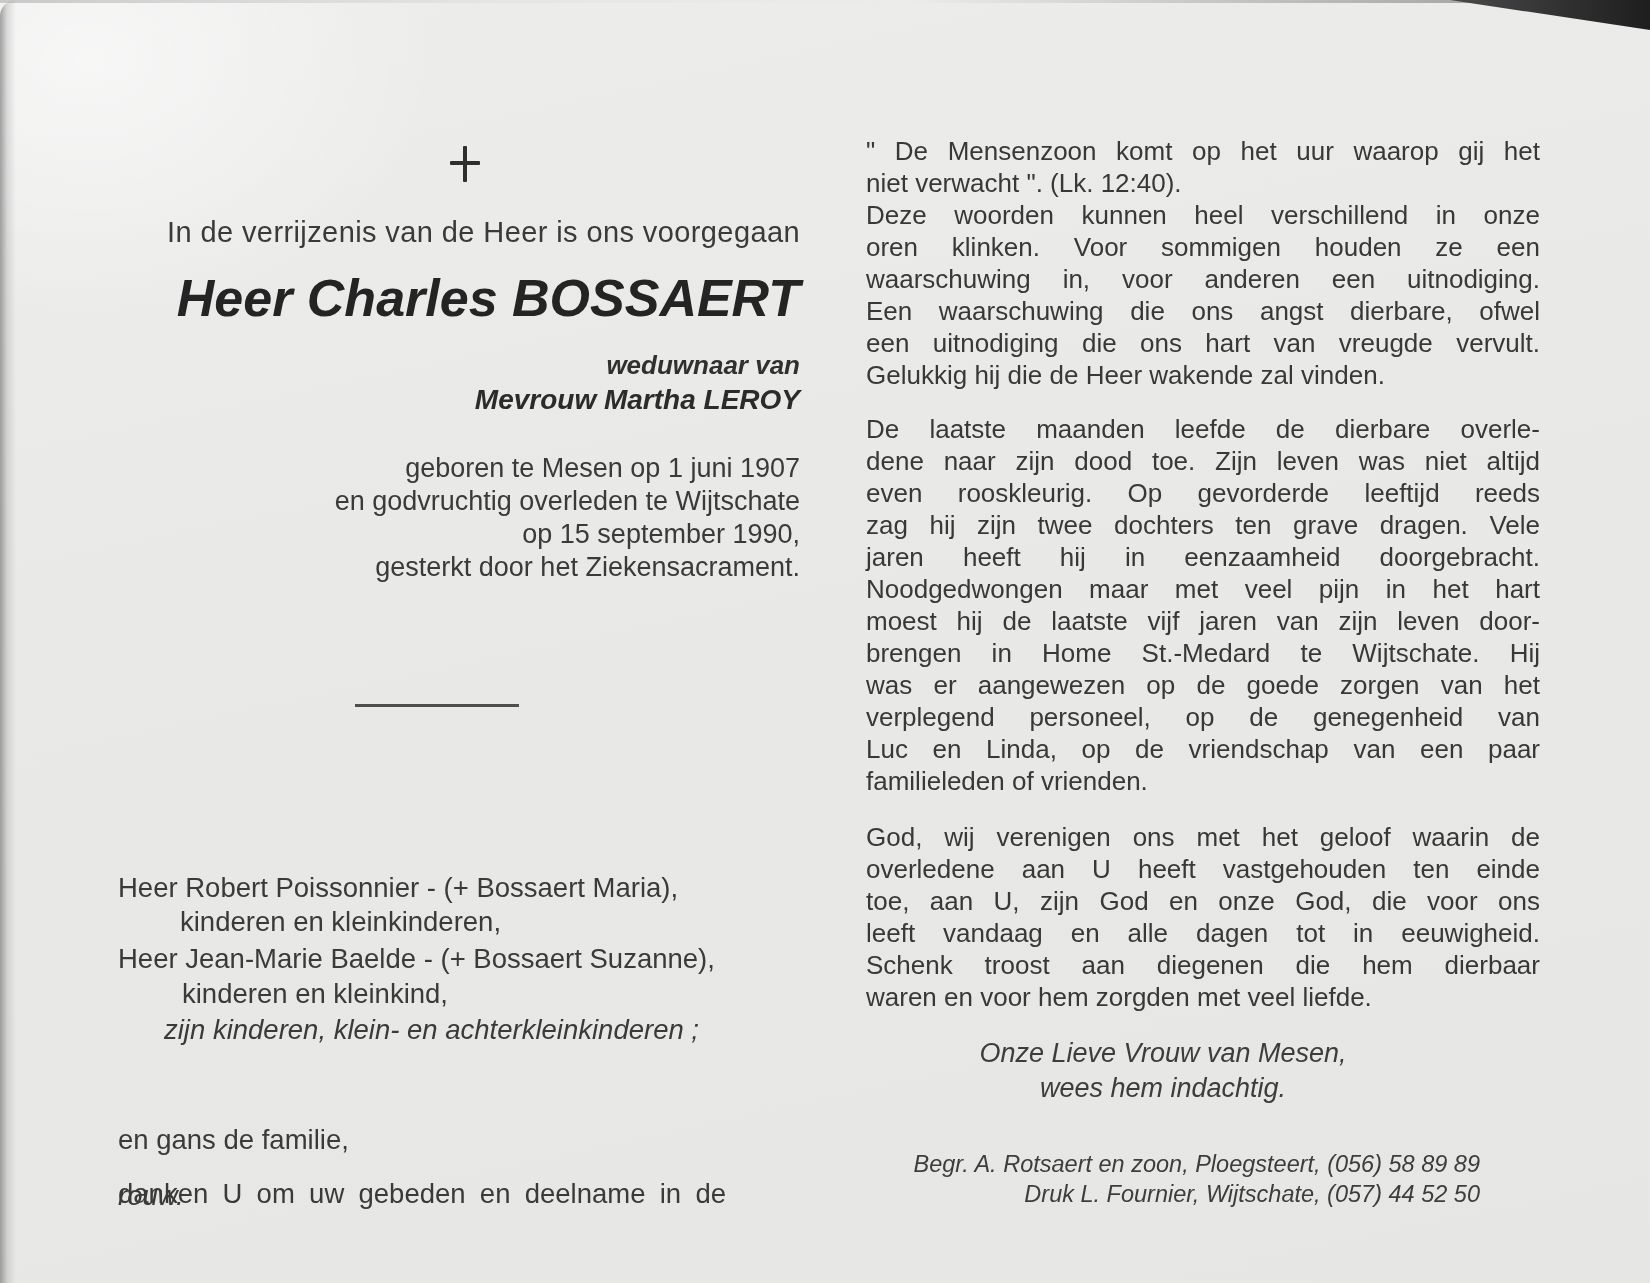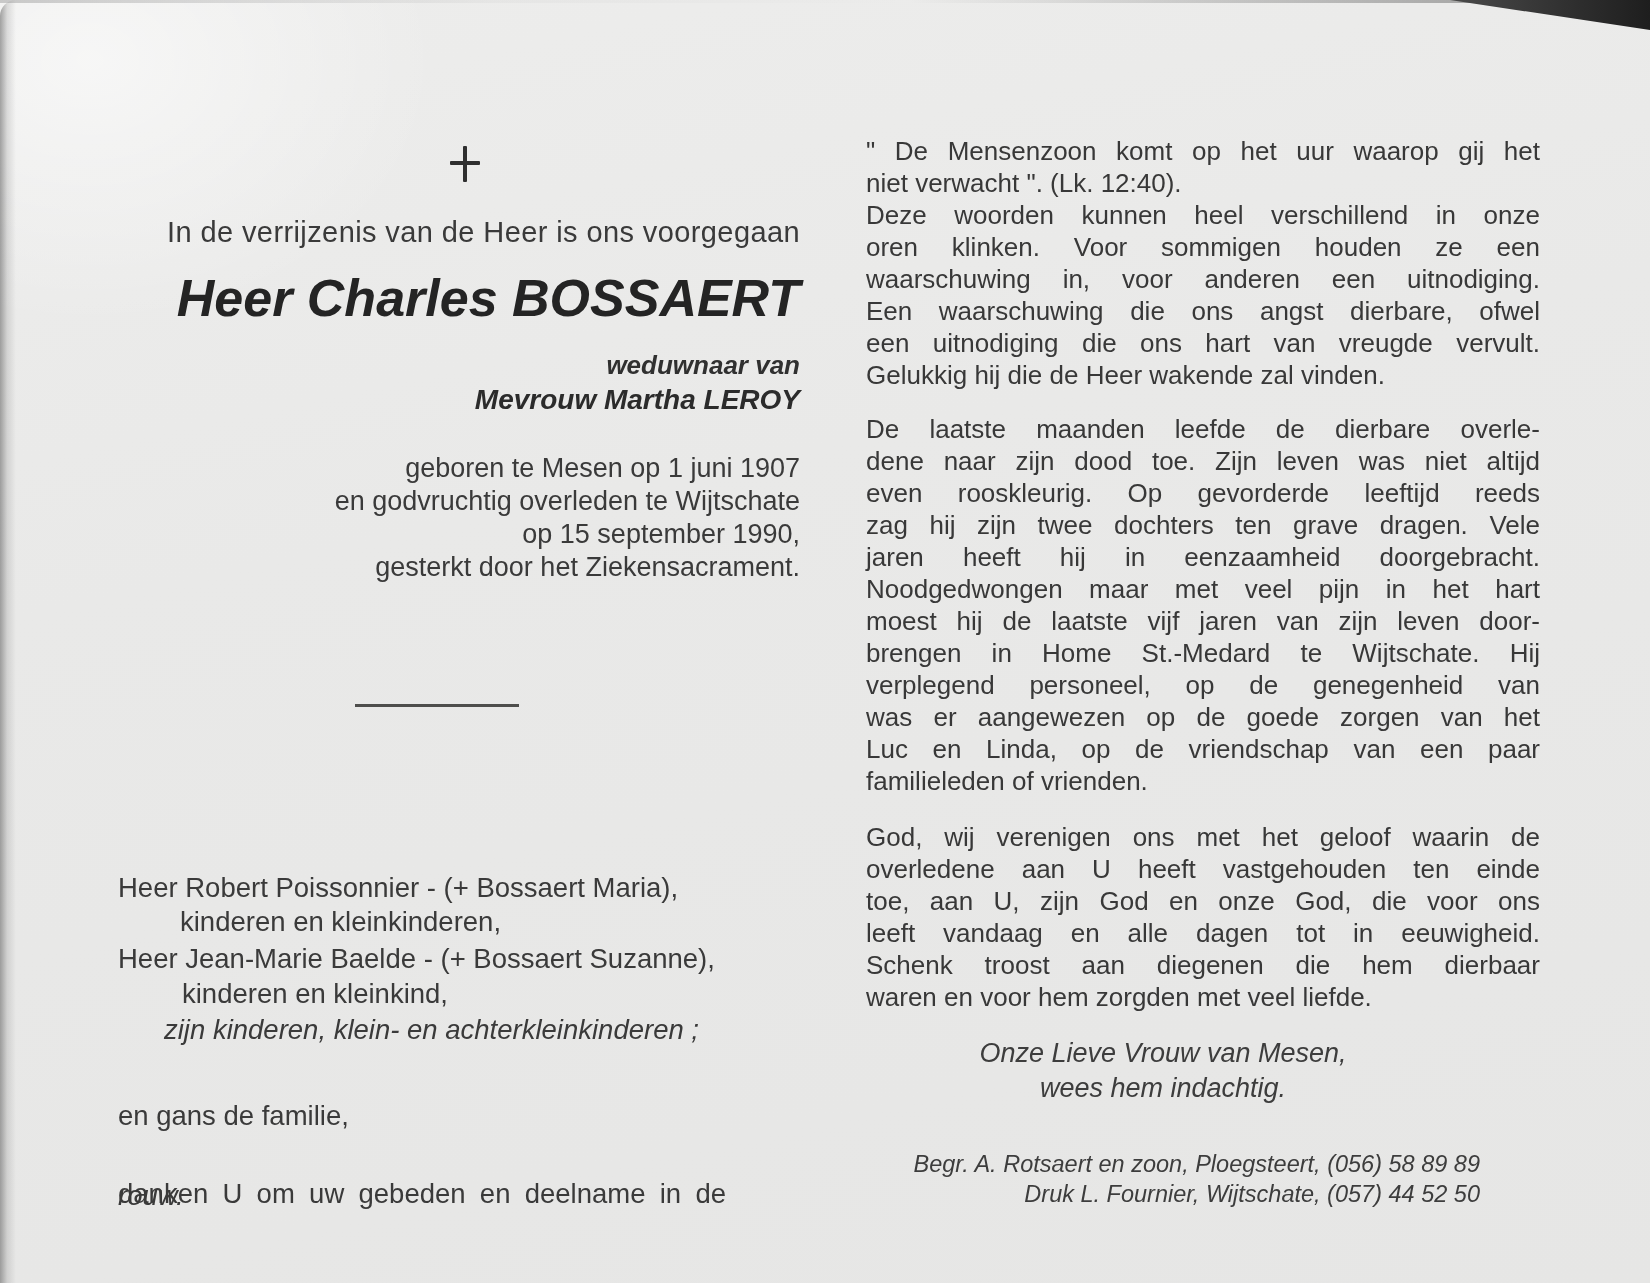--- a/index.html
+++ b/index.html
@@ -50,21 +50,21 @@
   .spouse{top:384px;font-size:28px;font-weight:bold;font-style:italic;color:#2b2b2b;}
   .vitals{top:452px;font-size:27px;line-height:33px;color:#3a3a3a;}
   .divider{top:704px;left:325px;width:164px;height:3px;background:#4e4e4c;}
 
   .sline{position:absolute;font-size:27.5px;color:#3a3a3a;white-space:nowrap;}
   .s0{top:872px;left:88px;}
   .s1{top:906px;left:150px;}
   .s2{top:943px;left:88px;}
   .s3{top:978px;left:152px;}
   .s4{top:1014px;left:134px;font-style:italic;}
-  .s5{top:1100px;left:88px;}
+  .s5{top:1124px;left:88px;}
   .thanks1{top:1146px;left:88px;width:608px;text-align:justify;text-align-last:justify;white-space:normal;margin-top:32px;}
   .thanks2{top:1180px;left:88px;font-style:italic;}
 
   
   .para{position:absolute;left:0;width:100%;font-size:26px;line-height:32px;color:#383838;}
   .p1{top:135px;}
   .p2{top:413px;}
   .p3{top:821px;}
   .ln{width:100%;}
   .jl{text-align:justify;text-align-last:justify;}
@@ -126,22 +126,22 @@
 
     <div class="para p2">
       <div class="ln jl">De laatste maanden leefde de dierbare overle-</div>
       <div class="ln jl">dene naar zijn dood toe. Zijn leven was niet altijd</div>
       <div class="ln jl">even rooskleurig. Op gevorderde leeftijd reeds</div>
       <div class="ln jl">zag hij zijn twee dochters ten grave dragen. Vele</div>
       <div class="ln jl">jaren heeft hij in eenzaamheid doorgebracht.</div>
       <div class="ln jl">Noodgedwongen maar met veel pijn in het hart</div>
       <div class="ln jl">moest hij de laatste vijf jaren van zijn leven door-</div>
       <div class="ln jl">brengen in Home St.-Medard te Wijtschate. Hij</div>
+      <div class="ln jl">was er aangewezen op de goede zorgen van het</div>
       <div class="ln jl">verplegend personeel, op de genegenheid van</div>
-      <div class="ln jl">was er aangewezen op de goede zorgen van het</div>
       <div class="ln jl">Luc en Linda, op de vriendschap van een paar</div>
       <div class="ln">familieleden of vrienden.</div>
     </div>
 
     <div class="para p3">
       <div class="ln jl">God, wij verenigen ons met het geloof waarin de</div>
       <div class="ln jl">overledene aan U heeft vastgehouden ten einde</div>
       <div class="ln jl">toe, aan U, zijn God en onze God, die voor ons</div>
       <div class="ln jl">leeft vandaag en alle dagen tot in eeuwigheid.</div>
       <div class="ln jl">Schenk troost aan diegenen die hem dierbaar</div>

